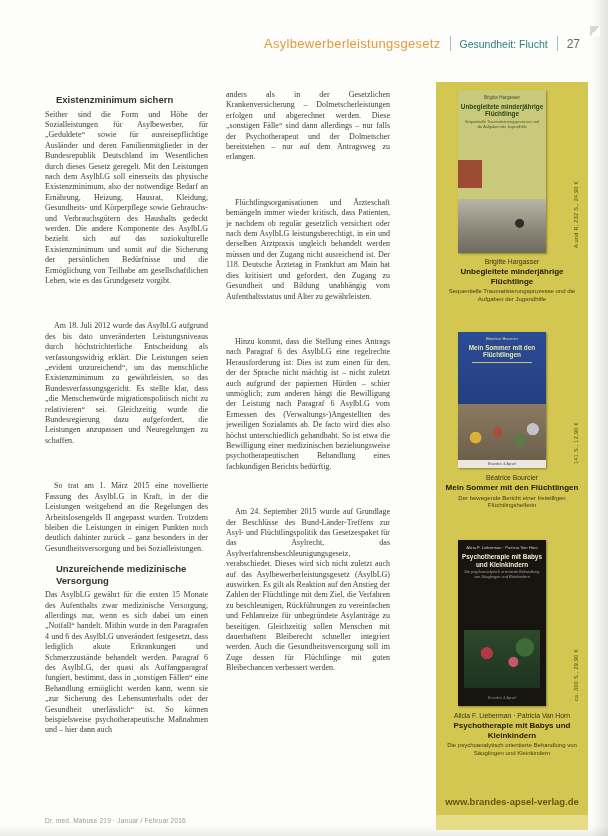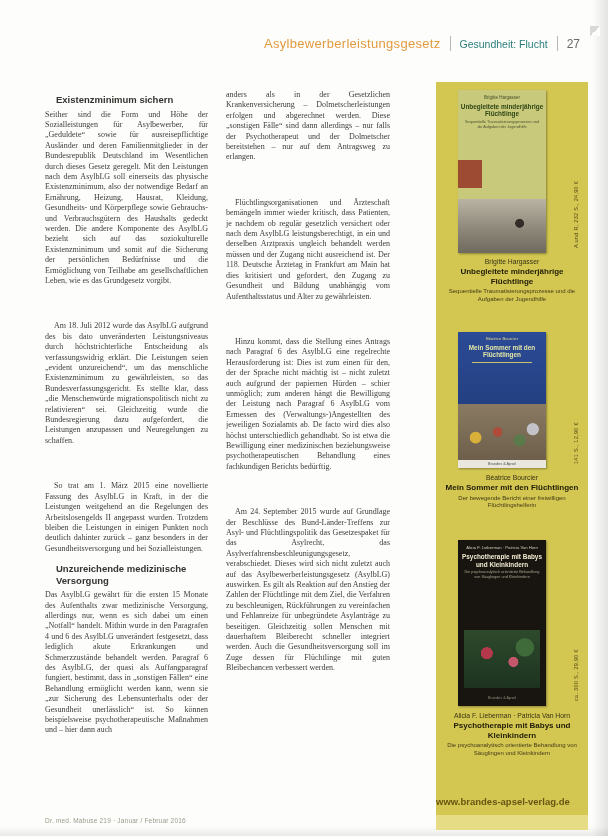--- a/index.html
+++ b/index.html
@@ -32,21 +32,21 @@
   
   .sidebar{position:absolute;left:436px;top:82px;width:152px;height:748px;background:#d3c751;}
   .sidebar .bottom-strip{position:absolute;left:0;bottom:0;width:100%;height:15px;background:#e5dc85;}
   .cover{position:absolute;left:22px;width:88px;box-shadow:1px 1px 2px rgba(0,0,0,.35);overflow:hidden;}
   .vnote{position:absolute;right:8px;writing-mode:vertical-rl;transform:rotate(180deg);
     font-size:5.5px;color:#55491a;letter-spacing:.3px;line-height:7px;}
   .caption{position:absolute;left:4px;width:144px;text-align:center;color:#2c2612;}
   .caption .author{font-size:6.8px;margin-bottom:2px;color:#3a3314;}
   .caption .title{font-size:8px;font-weight:bold;line-height:9.5px;color:#201b08;}
   .caption .subtitle{font-size:6px;line-height:7.5px;margin-top:2px;color:#433b18;}
-  .website{position:absolute;left:0;width:100%;
+  .website{position:absolute;left:0;width:100%;text-align:center;
     font-size:9.5px;font-weight:bold;color:#6b5413;}
   
   .cover1{top:8px;height:163px;background:#c9c97c;}
   .cover1 .c-author{margin-top:5px;text-align:center;font-size:4.5px;color:#44502a;}
   .cover1 .c-title{margin-top:3px;text-align:center;font-size:6.4px;font-weight:bold;
     line-height:7.2px;color:#2c4413;}
   .cover1 .c-sub{margin-top:3px;text-align:center;font-size:3.8px;line-height:4.6px;color:#4c5530;padding:0 5px;}
   .cover1 .red-block{position:absolute;left:0;top:70px;width:24px;height:28px;background:#9d4b33;}
   .cover1 .photo{position:absolute;left:0;bottom:0;width:100%;height:54px;
     background:linear-gradient(to bottom,#b9b4a4,#8e887a 55%,#6f6a5e),

